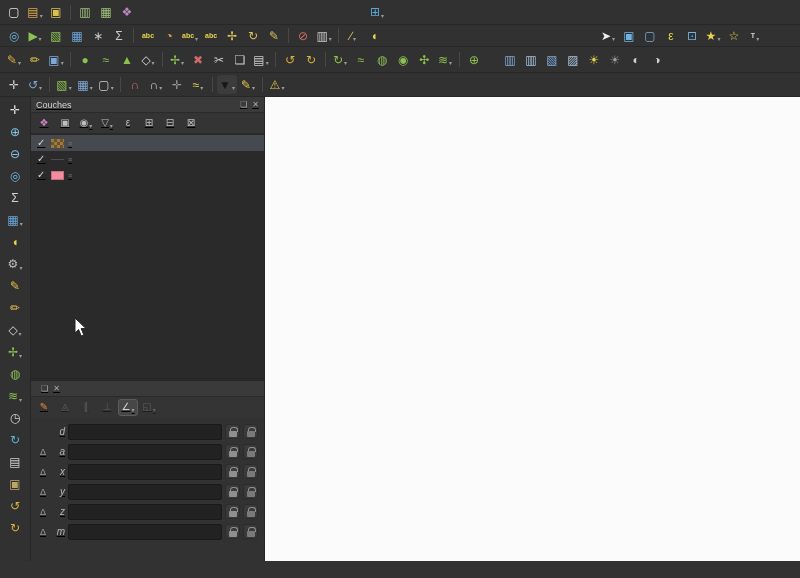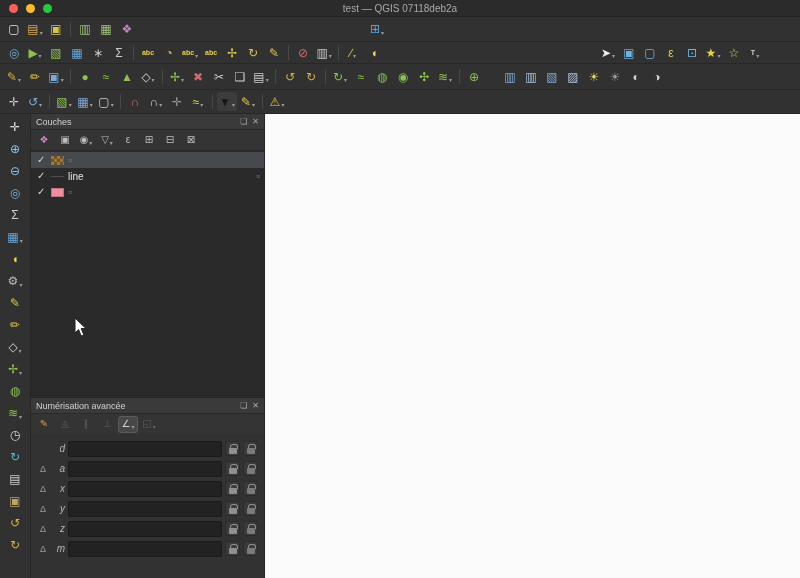--- a/index.html
+++ b/index.html
@@ -27,21 +27,21 @@
   .tbsep { width:1px; height:15px; background:#474747; margin:0 3px; flex:0 0 auto; }
   .tbspace { flex:1 1 auto; }
 
   
   .main { display:flex; height:464px; }
   .left-toolbar { width:31px; background:#313131; border-right:1px solid #262626; display:flex; flex-direction:column; align-items:center; padding-top:2px; gap:1px; flex:0 0 auto; }
   .left-toolbar .tbicon { width:24px; height:21px; }
 
   .dock { width:234px; flex:0 0 auto; background:#323232; display:flex; flex-direction:column; border-right:1px solid #262626; }
 
-  .panel { display:flex; flex-direction:column; }
+  .panel { display:flex; flex-direction:column;text-decoration:underline; }
   .panel.layers { height:281px; flex:0 0 auto; }
   .panel.digitizing { flex:1 1 auto; }
   .panel-header { height:16px; display:flex; align-items:center; padding:0 5px; background:#3a3a3a; border-bottom:1px solid #2a2a2a; }
   .panel-title { font-size:9px; color:#d2d2d2; flex:1; }
   .pbtn { font-size:8px; color:#aaa; margin-left:5px; }
   .panel-toolbar { display:flex; align-items:center; height:20px; padding:0 3px; gap:1px; background:#343434; }
   .panel-toolbar .tbicon { width:18px; height:17px; }
   .panel-toolbar .tbicon .glyph { font-size:10px; }
 
   .splitter { height:3px; background:#2c2c2c; border-top:1px solid #252525; border-bottom:1px solid #252525; }
@@ -77,28 +77,20 @@
   .canvas { flex:1 1 auto; background:#fbfbfb; }
 
   
   .cursor { position:absolute; left:74px; top:317px; z-index:20; pointer-events:none; }
 </style>
 </head>
 <body style="--sel: #46494d;">
 
 <div class="app">
 
-  <div class="titlebar">
-    <div class="traffic">
-      <span class="light" style="background: rgb(255, 95, 87);"></span>
-      <span class="light" style="background: rgb(254, 188, 46);"></span>
-      <span class="light" style="background: rgb(40, 200, 64);"></span>
-    </div>
-    <span class="title">test — QGIS 07118deb2a</span>
-  </div>
 
   <div class="tbrow r1">
       <div class="tbicon">
         <span class="glyph" style="color: rgb(226, 226, 226);">▢</span>
       </div>
       <div class="tbicon">
         <span class="glyph" style="color: rgb(217, 168, 78);">▤</span>
         <span class="dd">▾</span>
       </div>
       <div class="tbicon">
@@ -472,36 +464,34 @@
           </div>
         <div class="layers-list" id="layers-list">
             <div class="layer-row selected">
               <span class="cb">✓</span>
               <span class="swatch raster"></span>
               <span class="mem">≡</span>
             </div>
             <div class="layer-row">
               <span class="cb">✓</span>
               <span class="swatch line"></span>
-              <span class="lname">line</span>
               <span class="mem">≡</span>
             </div>
             <div class="layer-row">
               <span class="cb">✓</span>
               <span class="swatch fill" style="background: rgb(242, 141, 160);"></span>
               <span class="mem">≡</span>
             </div>
           </div>
       </section>
 
       <div class="splitter"></div>
 
       <section class="panel digitizing">
         <div class="panel-header">
-          <span class="panel-title">Numérisation avancée</span>
           <span class="pbtn">❏</span>
           <span class="pbtn">✕</span>
         </div>
         <div class="panel-toolbar">
             <div class="tbicon">
               <span class="glyph" style="color: rgb(224, 138, 60);">✎</span>
             </div>
             <div class="tbicon disabled">
               <span class="glyph" style="color: rgb(138, 138, 138);">◬</span>
             </div>

